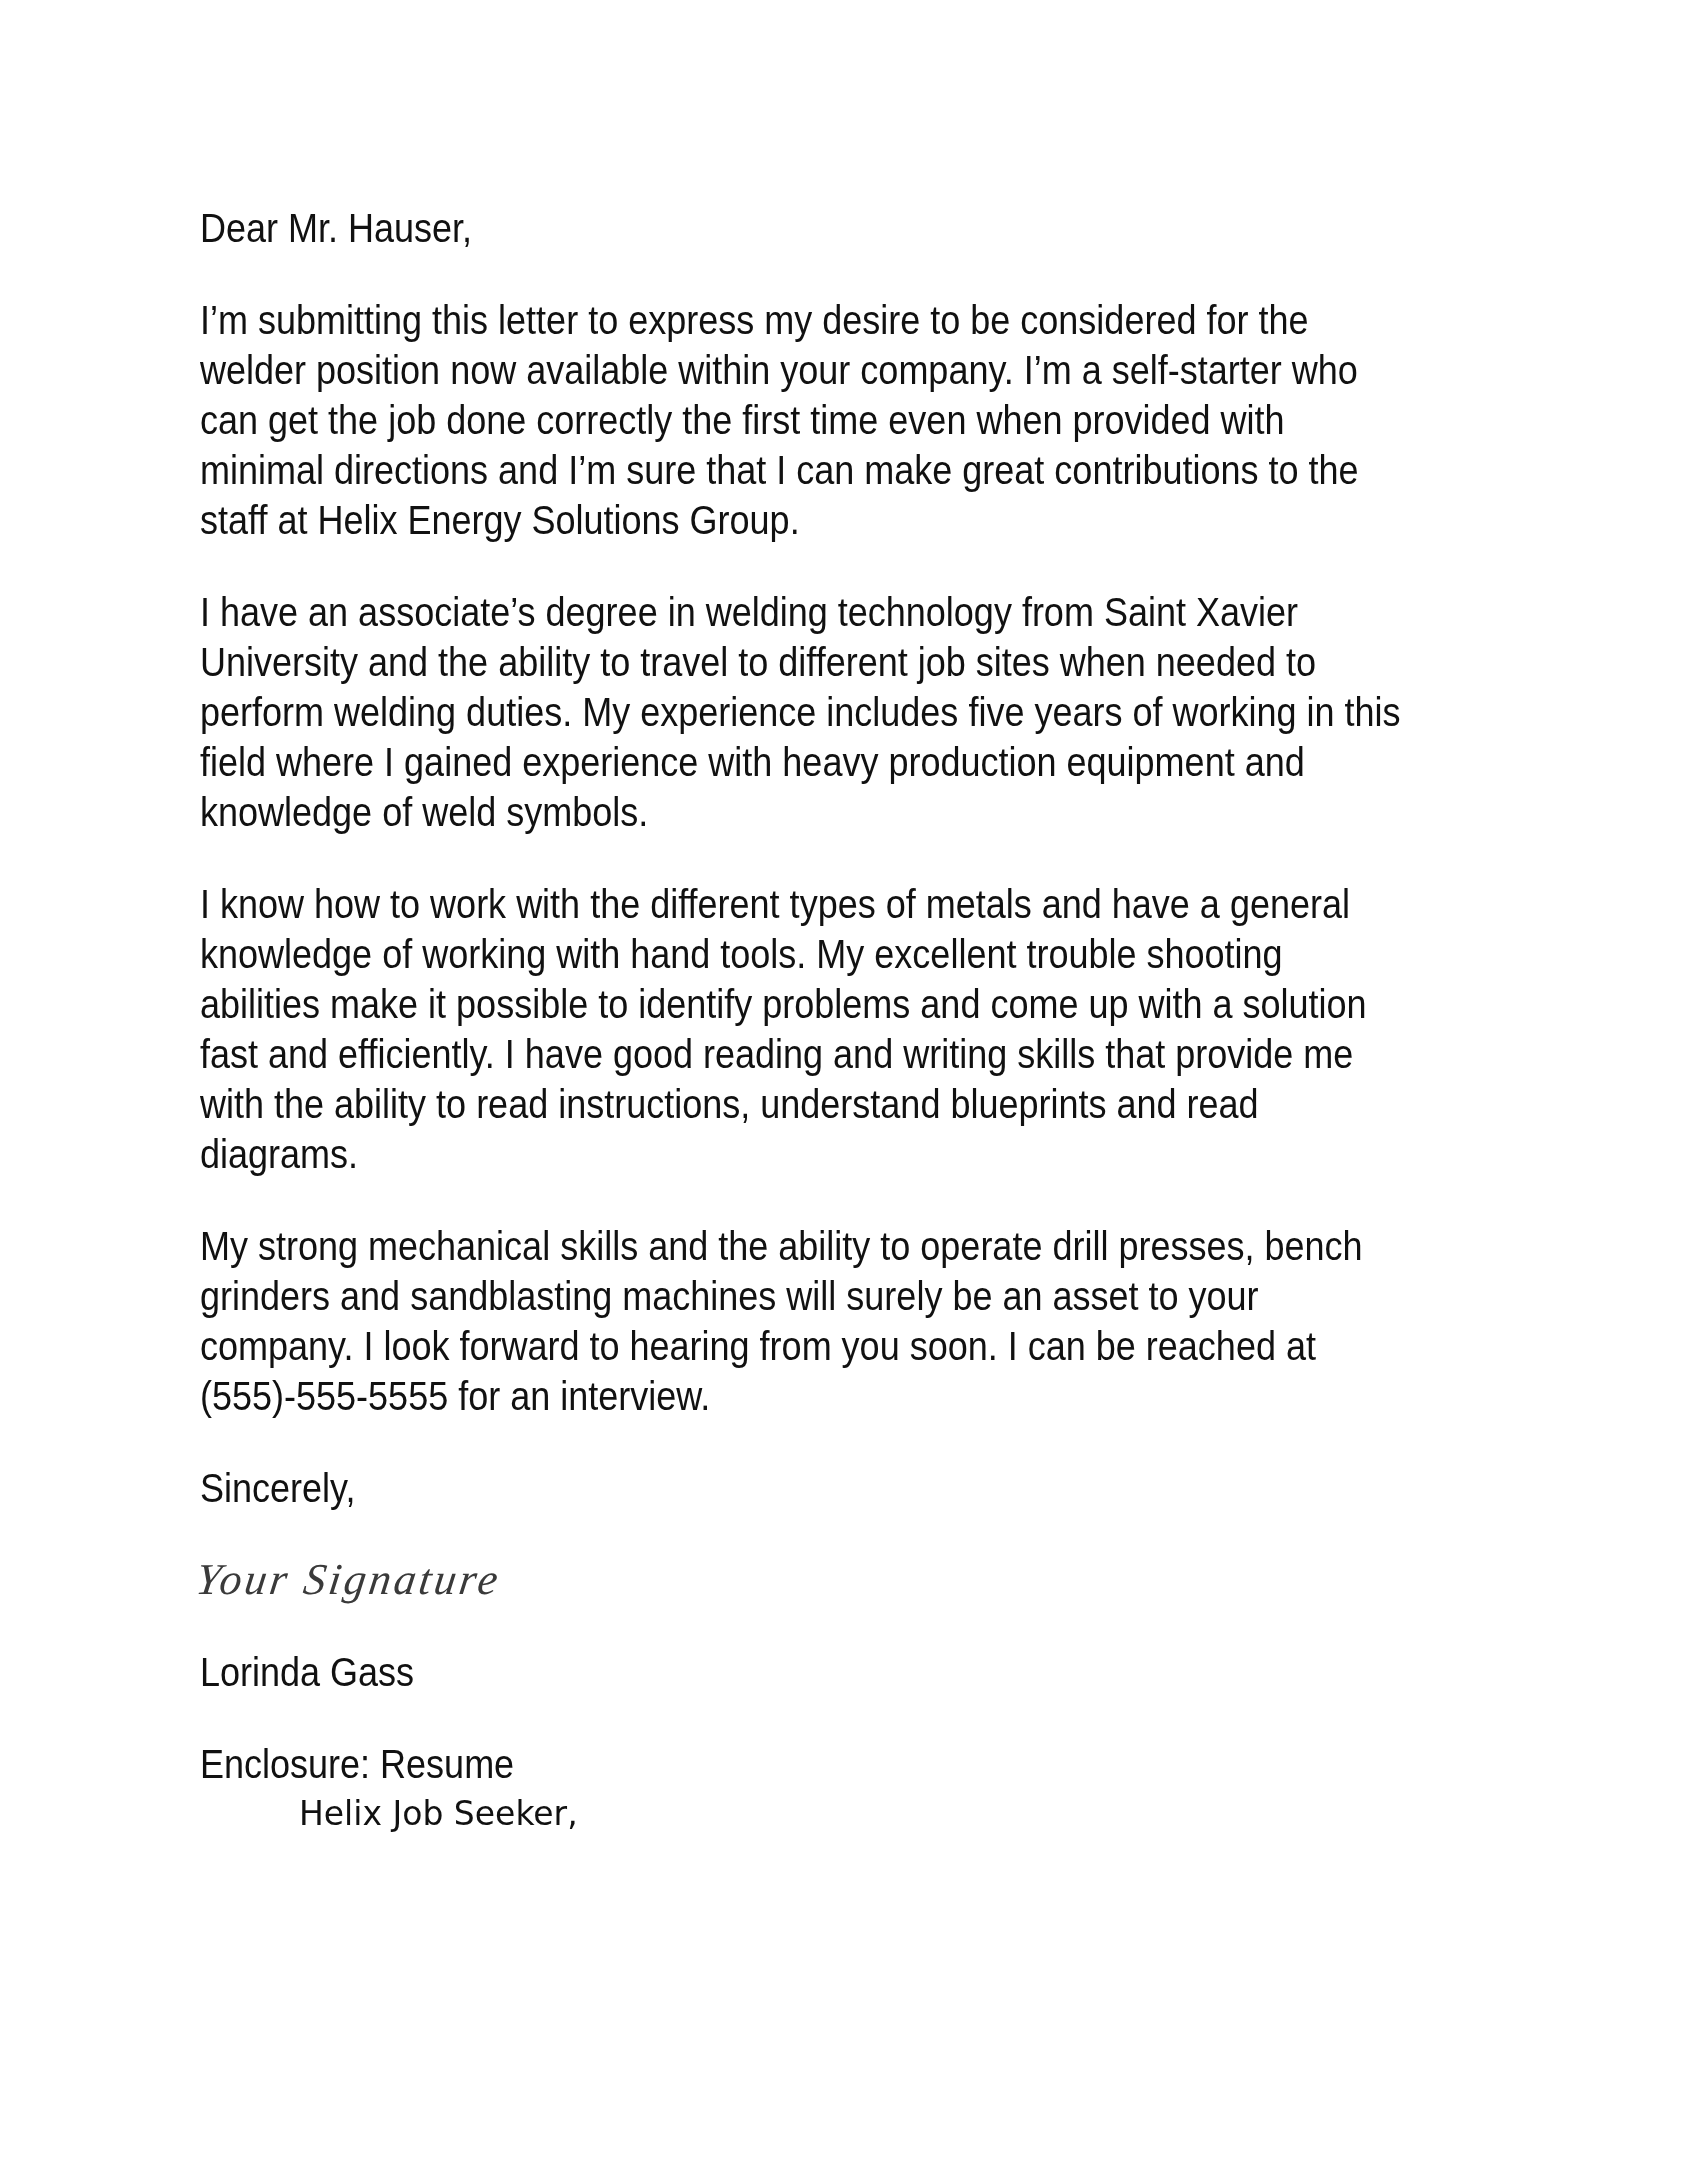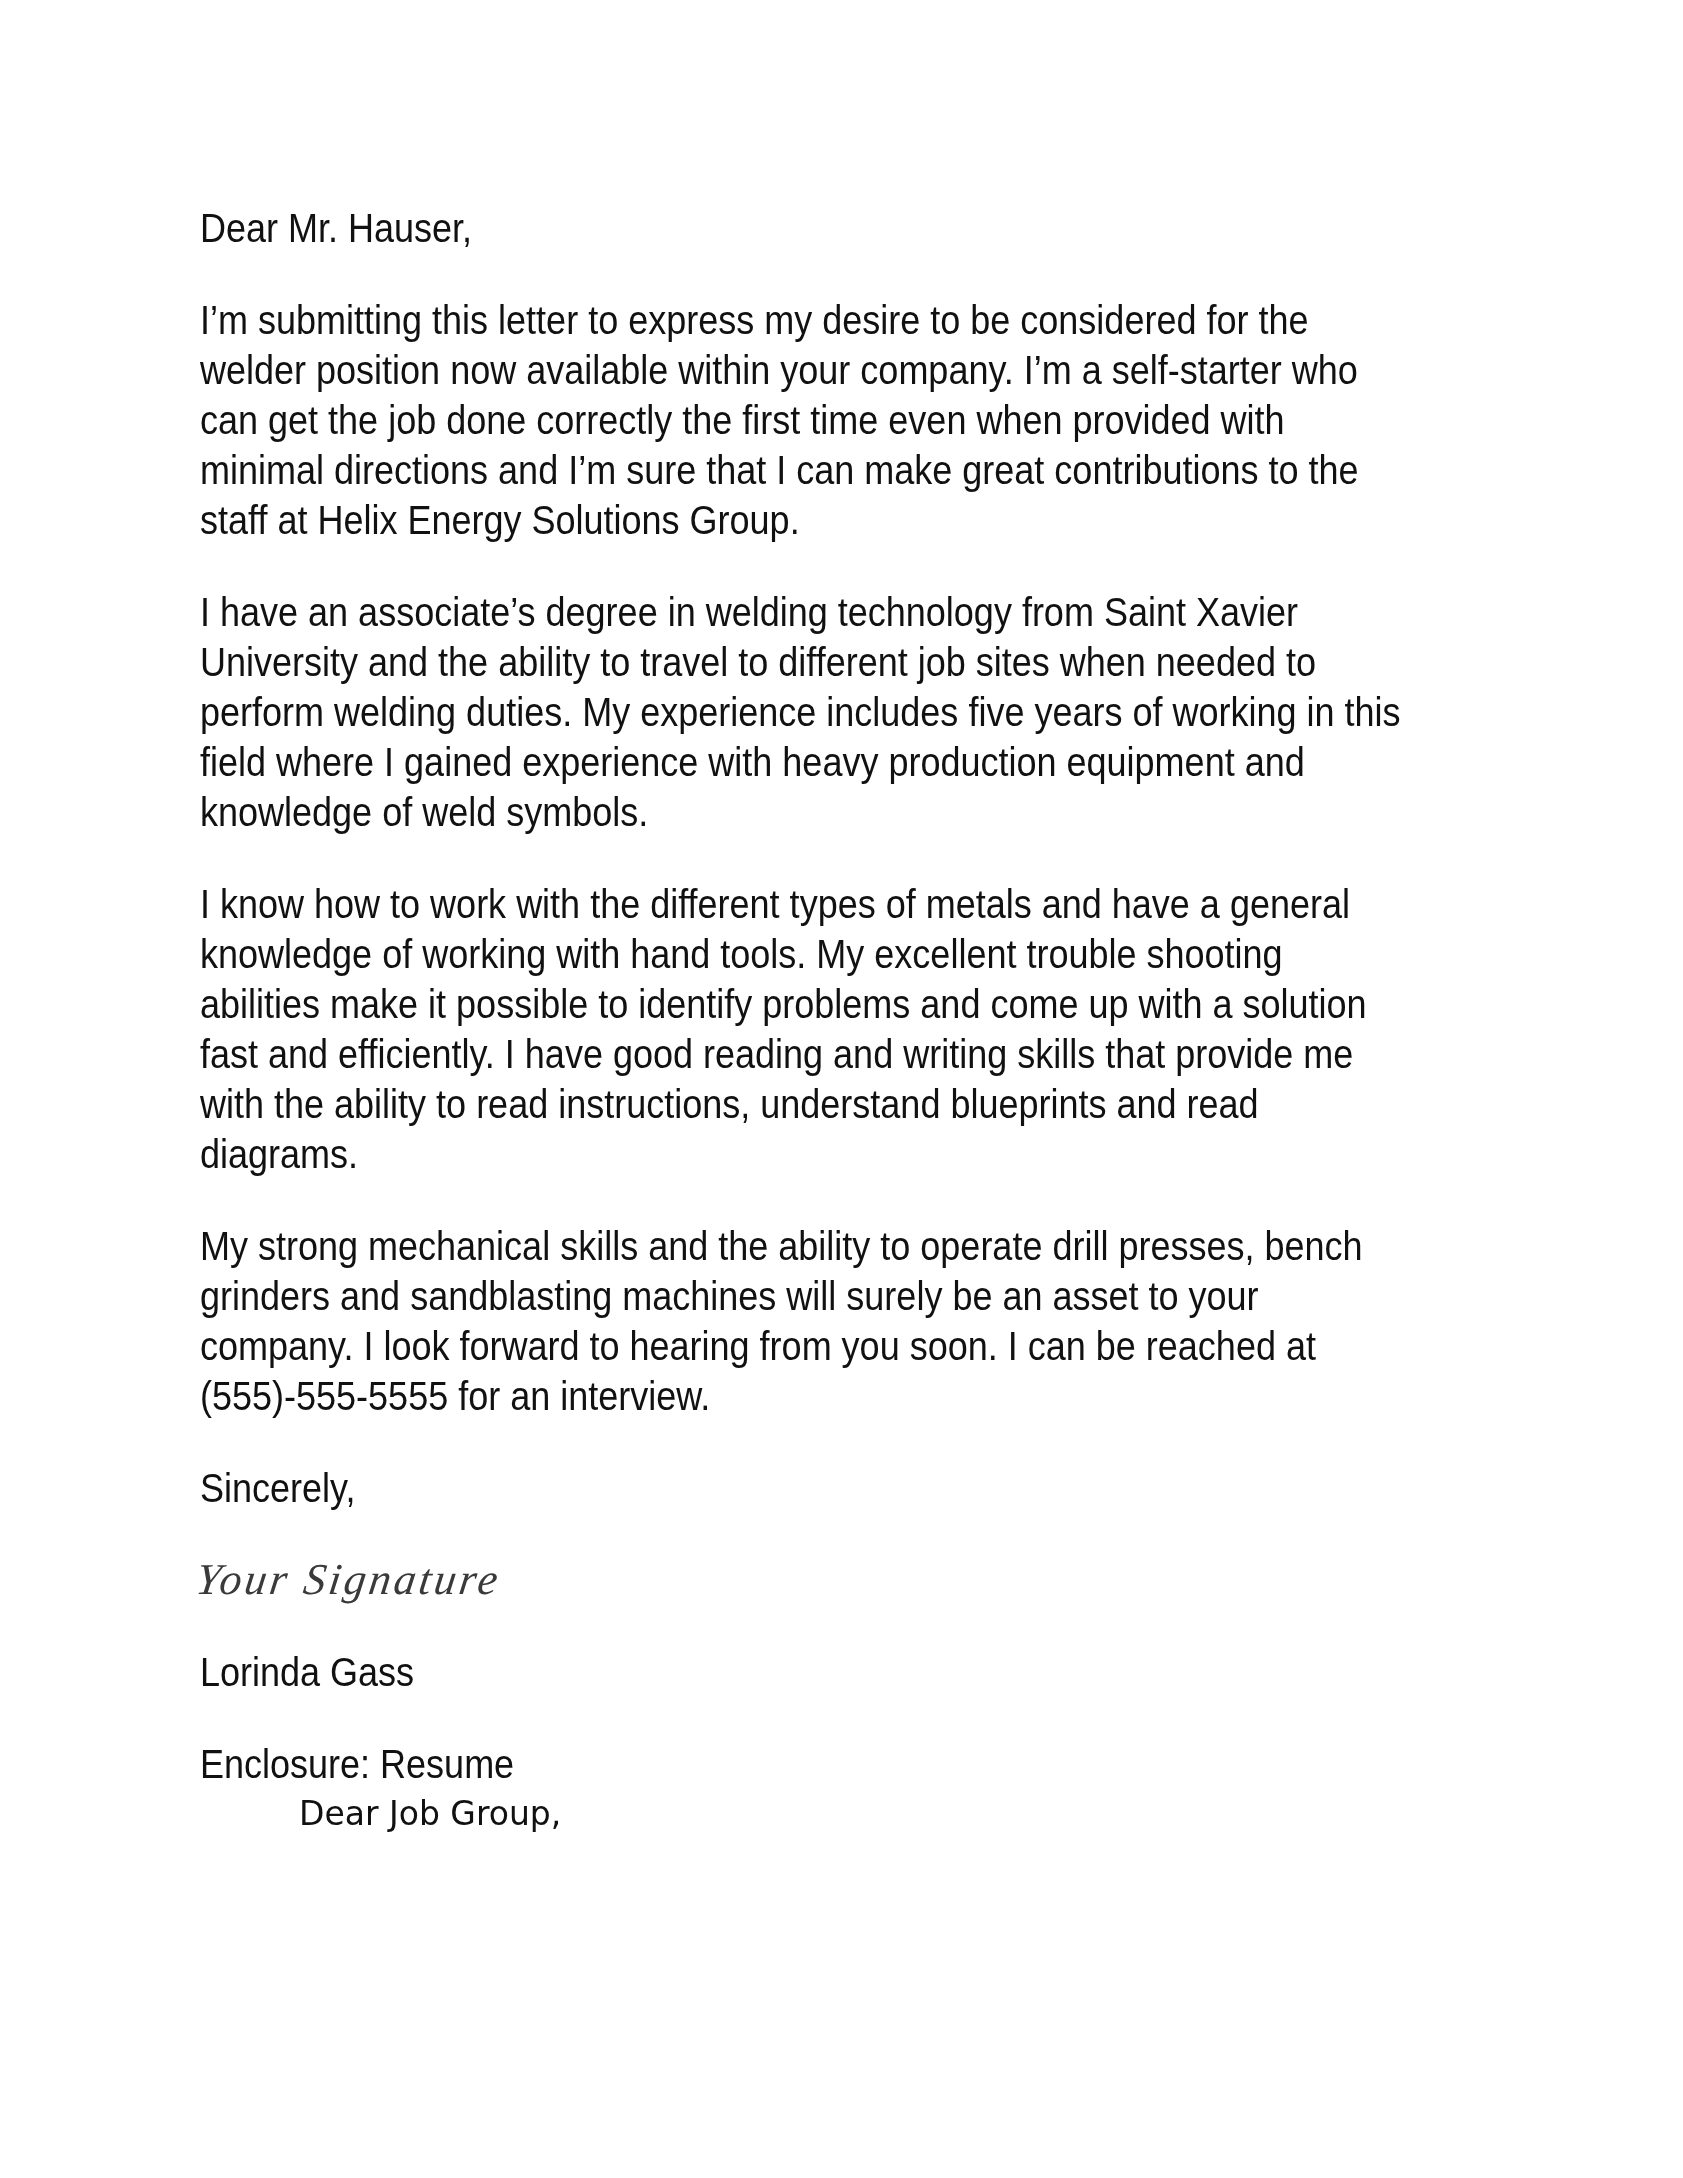--- a/index.html
+++ b/index.html
@@ -83,17 +83,17 @@
 (555)-555-5555 for an interview.</p>
 
     <p class="body-text">Sincerely,</p>
 
     <p class="signature-script">Your Signature</p>
 
     <p class="body-text">Lorinda Gass</p>
 
     <p class="body-text enclosure-line">Enclosure: Resume</p>
 
-    <p class="trailing-line">Dear Job Group,</p>
+    <p class="trailing-line">Helix Job Seeker,</p>
 
   </div>
 </div>
 
 
 </body></html>

